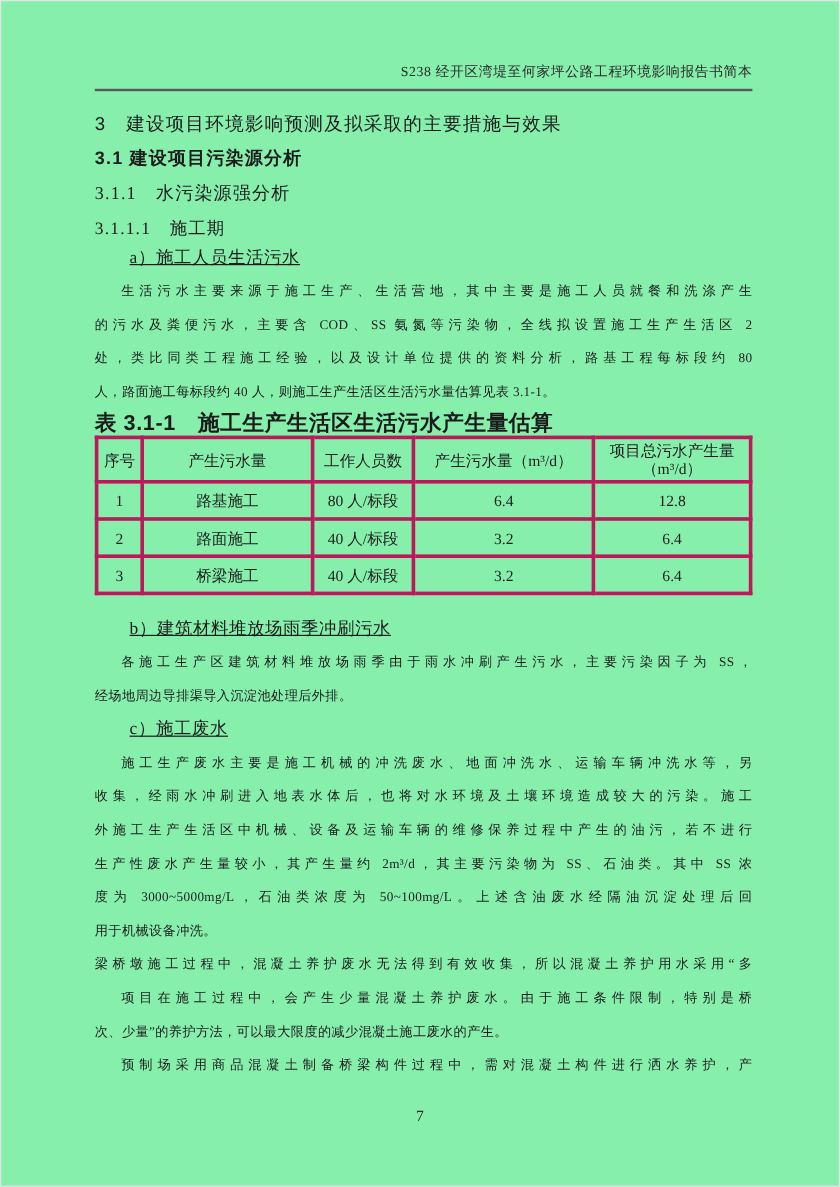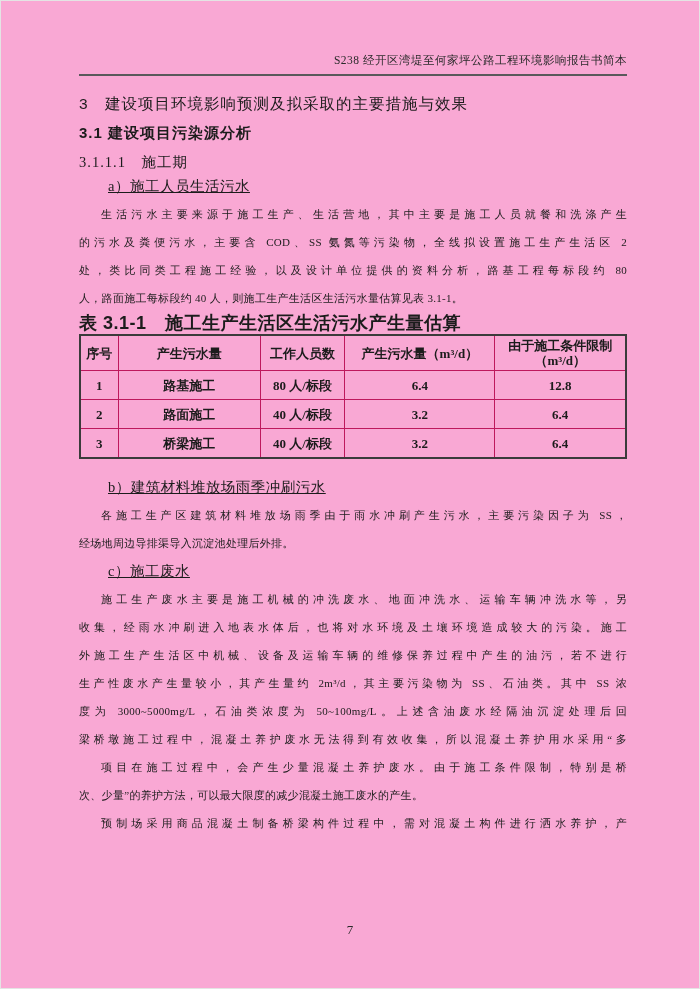--- a/index.html
+++ b/index.html
@@ -1,21 +1,21 @@
 <!DOCTYPE html>
 <html><head>
 <meta charset="utf-8">
 <style>
   html, body { margin: 0; padding: 0; background: #ffffff; }
   .page {
     position: relative;
     width: 700px;
     height: 989px;
     box-sizing: border-box;
-    background: #f9a8d4;
+    background: #86efac;
     border: 1px solid #e4e4e4;
     padding: 51px 72px 0 78px;
     font-family: "Liberation Serif", "DejaVu Serif", serif;
     color: #1c1c1c;
     overflow: hidden;
   }
   .running-title {
     text-align: right;
     font-size: 11.5px;
     line-height: 16px;
@@ -80,24 +80,24 @@
     letter-spacing: 0.5px;
   }
   table.est-table {
     width: 100%;
     border-collapse: collapse;
     table-layout: fixed;
     border: 2px solid #3b3b3b;
     font-size: 13px;
   }
   .est-table th, .est-table td {
-    border: 1px solid #be185d;
+    border: 3px solid #be185d;
     text-align: center;
     vertical-align: middle;
-    font-weight: bold;
+    font-weight: normal;
     padding: 2px 2px;
   }
   .est-table th { line-height: 15px; height: 30px; }
   .est-table td { line-height: 17px; height: 24px; }
   .page-number {
     position: absolute;
     left: 0; right: 0;
     bottom: 50px;
     text-align: center;
     font-size: 13px;
@@ -107,20 +107,21 @@
 </head>
 <body>
 
 <div class="page">
 
   <div class="running-title">S238 经开区湾堤至何家坪公路工程环境影响报告书简本</div>
   <hr class="header-rule">
 
   <div class="h-main">3　建设项目环境影响预测及拟采取的主要措施与效果</div>
   <div class="h-sub1">3.1 建设项目污染源分析</div>
+  <div class="h-sub2">3.1.1　水污染源强分析</div>
   <div class="h-sub3">3.1.1.1　施工期</div>
 
   <div class="item-label">a）施工人员生活污水</div>
   <div class="para">
       <div class="tline first just">生活污水主要来源于施工生产、生活营地，其中主要是施工人员就餐和洗涤产生</div>
       <div class="tline just">的污水及粪便污水，主要含 COD、SS 氨氮等污染物，全线拟设置施工生产生活区 2</div>
       <div class="tline just">处，类比同类工程施工经验，以及设计单位提供的资料分析，路基工程每标段约 80</div>
       <div class="tline">人，路面施工每标段约 40 人，则施工生产生活区生活污水量估算见表 3.1-1。</div>
     </div>
 
@@ -133,21 +134,21 @@
         <col style="width:15.5%">
         <col style="width:27.5%">
         <col style="width:24%">
     </colgroup>
     <thead>
       <tr>
         <th>序号</th>
         <th>产生污水量</th>
         <th>工作人员数</th>
         <th>产生污水量（m³/d）</th>
-        <th>由于施工条件限制（m³/d）</th>
+        <th>项目总污水产生量（m³/d）</th>
       </tr>
     </thead>
     <tbody>
       <tr>
         <td>1</td>
         <td>路基施工</td>
         <td>80 人/标段</td>
         <td>6.4</td>
         <td>12.8</td>
       </tr>
@@ -174,20 +175,21 @@
       <div class="tline">经场地周边导排渠导入沉淀池处理后外排。</div>
     </div>
 
   <div class="item-label">c）施工废水</div>
   <div class="para">
       <div class="tline first just">施工生产废水主要是施工机械的冲洗废水、地面冲洗水、运输车辆冲洗水等，另</div>
       <div class="tline just">收集，经雨水冲刷进入地表水体后，也将对水环境及土壤环境造成较大的污染。施工</div>
       <div class="tline just">外施工生产生活区中机械、设备及运输车辆的维修保养过程中产生的油污，若不进行</div>
       <div class="tline just">生产性废水产生量较小，其产生量约 2m³/d，其主要污染物为 SS、石油类。其中 SS 浓</div>
       <div class="tline just">度为 3000~5000mg/L，石油类浓度为 50~100mg/L。上述含油废水经隔油沉淀处理后回</div>
+      <div class="tline">用于机械设备冲洗。</div>
     </div>
   <div class="para">
       <div class="tline just">梁桥墩施工过程中，混凝土养护废水无法得到有效收集，所以混凝土养护用水采用“多</div>
       <div class="tline first just">项目在施工过程中，会产生少量混凝土养护废水。由于施工条件限制，特别是桥</div>
       <div class="tline">次、少量”的养护方法，可以最大限度的减少混凝土施工废水的产生。</div>
     </div>
   <div class="para">
       <div class="tline first just">预制场采用商品混凝土制备桥梁构件过程中，需对混凝土构件进行洒水养护，产</div>
     </div>
 

